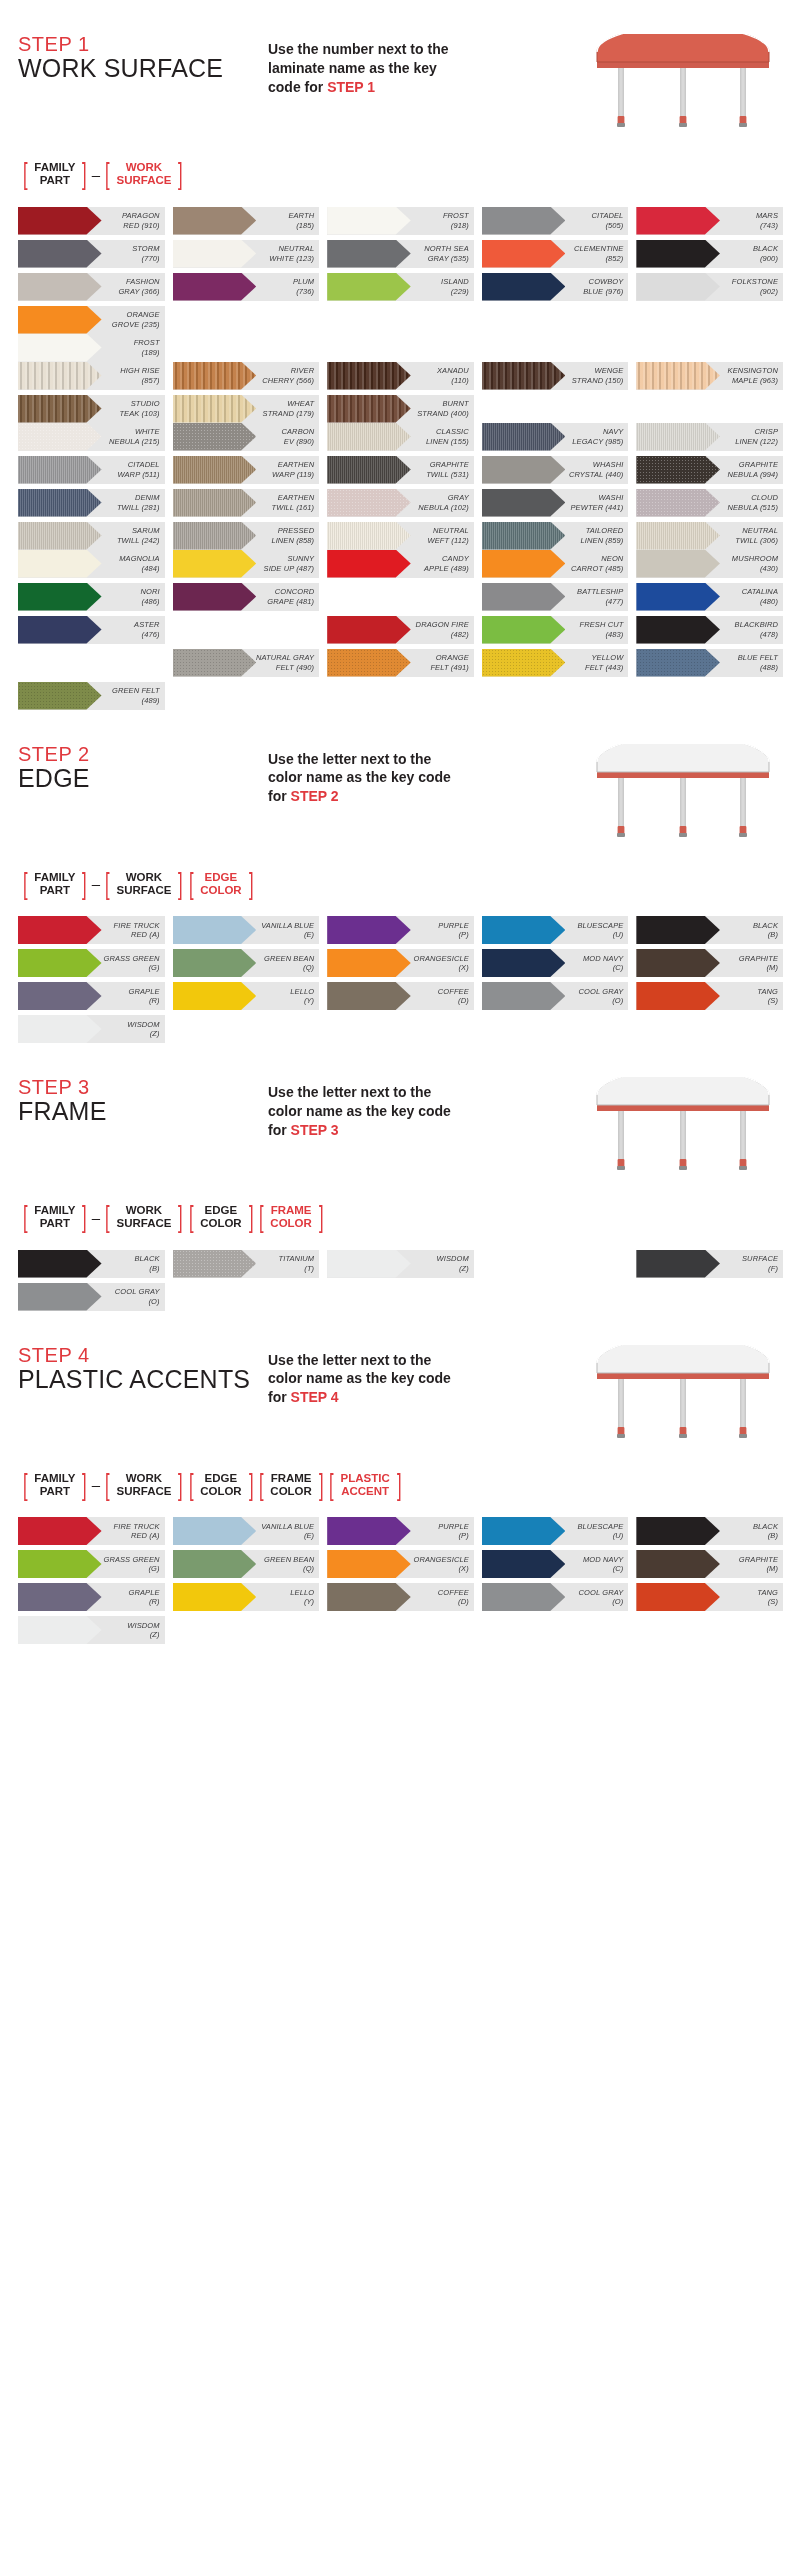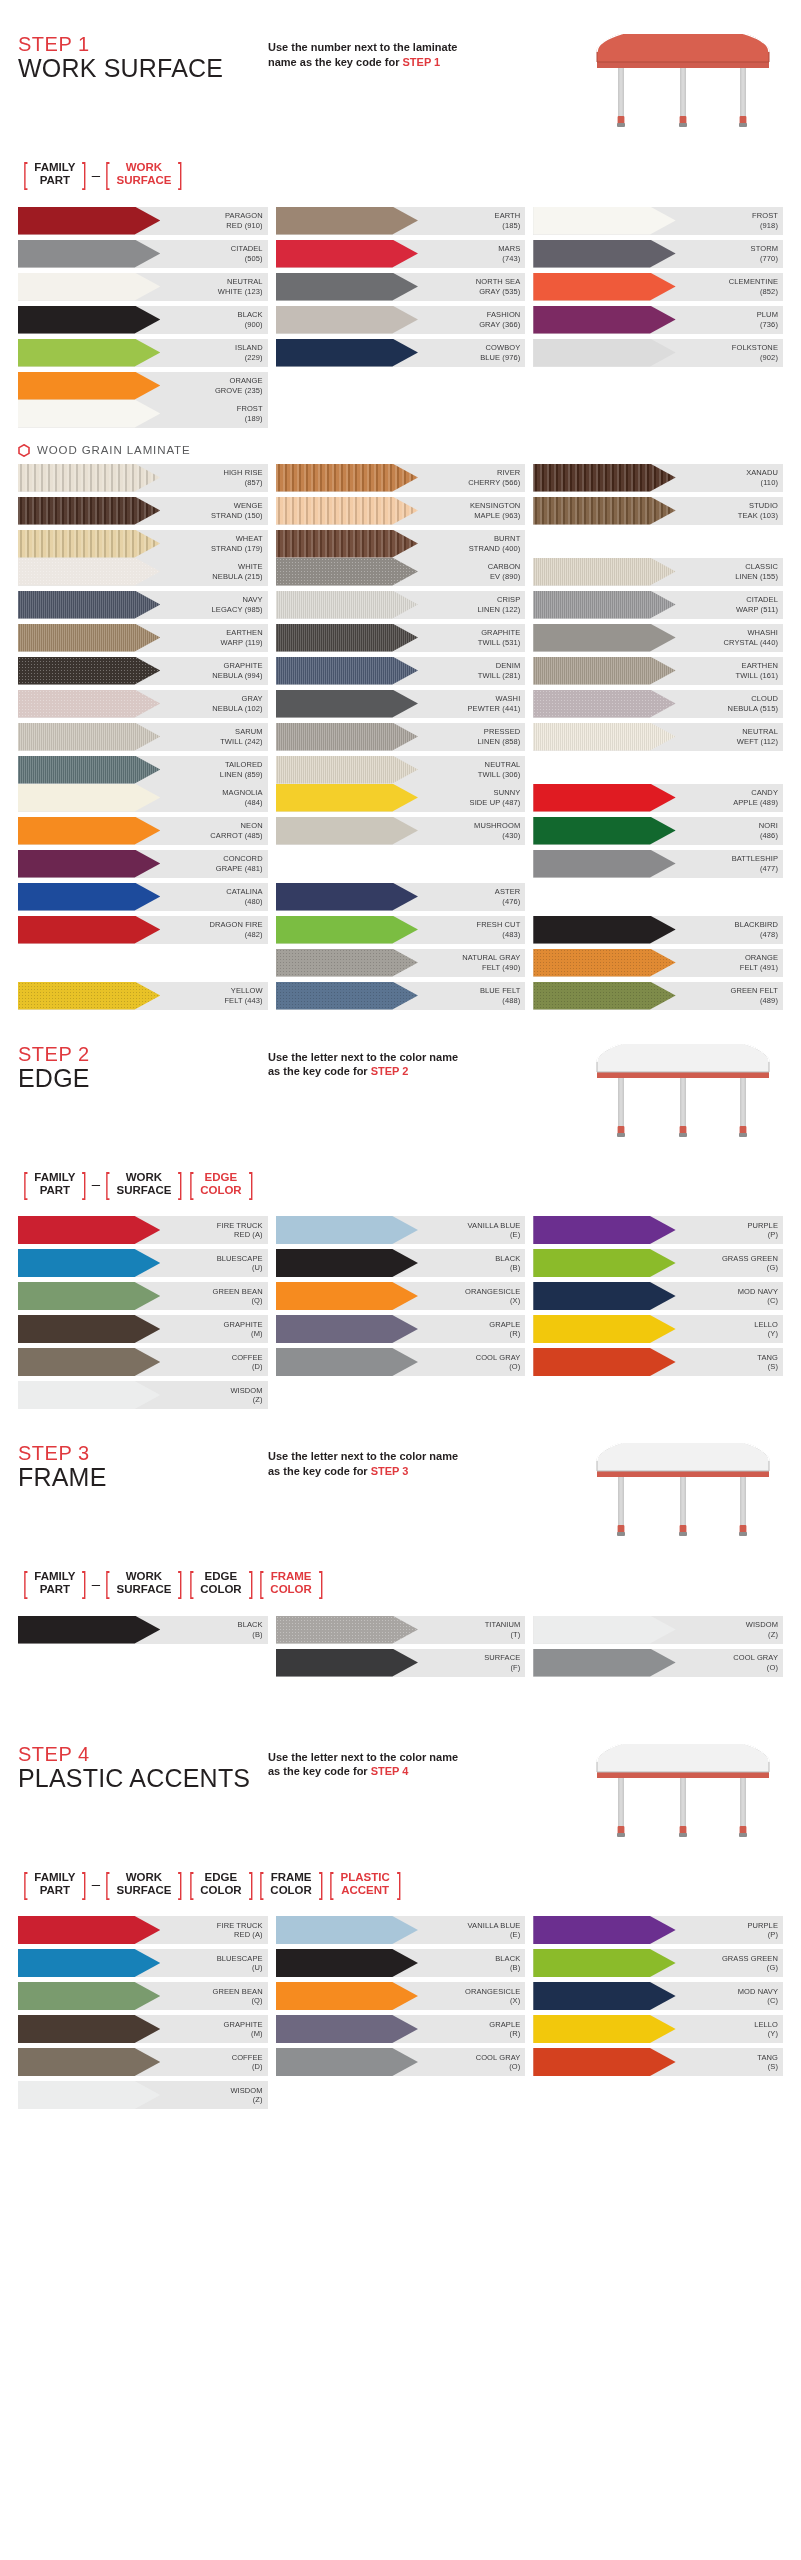--- a/index.html
+++ b/index.html
@@ -18,21 +18,21 @@
   .step-titles { width: 250px; flex: none; }
   .step-kicker {
     color: #e0393e; font-size: 20px; letter-spacing: .5px;
     font-weight: 400; line-height: 1.05;
   }
   .step-name {
     font-size: 25px; letter-spacing: .2px; font-weight: 400;
     line-height: 1.1; color: #231f20; white-space: nowrap;
   }
   .step-hint {
-    font-size: 11px; line-height: 1.35; font-weight: 700;
+    font-size: 14px; line-height: 1.35; font-weight: 700;
     color: #231f20; width: 195px; padding-top: 6px;
   }
   .step-hint .accent { color: #e0393e; }
 
   .step-illus { margin-left: auto; width: 200px; flex: none; }
 
   
   .formula { display: flex; align-items: center; margin: 16px 0 18px 2px; }
   .brk {
     display: flex; align-items: center;
@@ -47,21 +47,21 @@
   .brk.blk .brk-label { color: #231f20; }
   .brk.red .brk-label { color: #e0393e; }
   .dash { font-size: 15px; font-weight: 400; margin: 0 2px; color: #231f20; }
 
   
   .cat { display: flex; align-items: center; margin: 16px 0 7px 0; }
   .hexicon { width: 12px; height: 13px; margin-right: 7px; flex: none; }
   .cat-label { font-size: 11.5px; letter-spacing: .9px; color: #58595b; }
 
   
-  .grid { display: grid; grid-template-columns: repeat(3, 1fr); gap: 5px 8px; }
+  .grid { display: grid; grid-template-columns: repeat(5, 1fr); gap: 5px 8px; font-style: italic; }
   .sw {
     position: relative; height: 28px; background: #e6e6e6;
     display: flex; align-items: center; overflow: hidden;
   }
   .sw-chip {
     width: 57%; height: 100%; position: absolute; left: 0; top: 0;
     clip-path: polygon(0 0, 82% 0, 100% 50%, 82% 100%, 0 100%);
   }
   .sw-text {
     margin-left: auto; padding-right: 5px; text-align: right;
@@ -199,26 +199,20 @@
 GROVE (235)</div>
         </div>
       </div>
       <div class="grid">
         <div class="sw">
           <div class="sw-chip" style="background: rgb(247, 246, 241);"></div>
           <div class="sw-text">FROST
 (189)</div>
         </div>
       </div>
-      <div class="cat">
-        <svg viewBox="0 0 12 13" class="hexicon">
-          <path d="M6 .8 11 3.6v5.8L6 12.2 1 9.4V3.6Z" fill="none" stroke="#e0393e" stroke-width="1.6"></path>
-        </svg>
-        <span class="cat-label">WOOD GRAIN LAMINATE</span>
-      </div>
       <div class="grid">
         <div class="sw">
           <div class="sw-chip" style="background: repeating-linear-gradient(90deg, rgba(255, 255, 255, 0.2) 0px, rgba(255, 255, 255, 0.2) 2px, rgba(0, 0, 0, 0.13) 2px, rgba(0, 0, 0, 0.13) 4px, rgba(255, 255, 255, 0.07) 4px, rgba(255, 255, 255, 0.07) 7px) rgb(230, 222, 208);"></div>
           <div class="sw-text">HIGH RISE
 (857)</div>
         </div>
         <div class="sw">
           <div class="sw-chip" style="background: repeating-linear-gradient(90deg, rgba(255, 255, 255, 0.2) 0px, rgba(255, 255, 255, 0.2) 2px, rgba(0, 0, 0, 0.13) 2px, rgba(0, 0, 0, 0.13) 4px, rgba(255, 255, 255, 0.07) 4px, rgba(255, 255, 255, 0.07) 7px) rgb(192, 121, 63);"></div>
           <div class="sw-text">RIVER
 CHERRY (566)</div>

